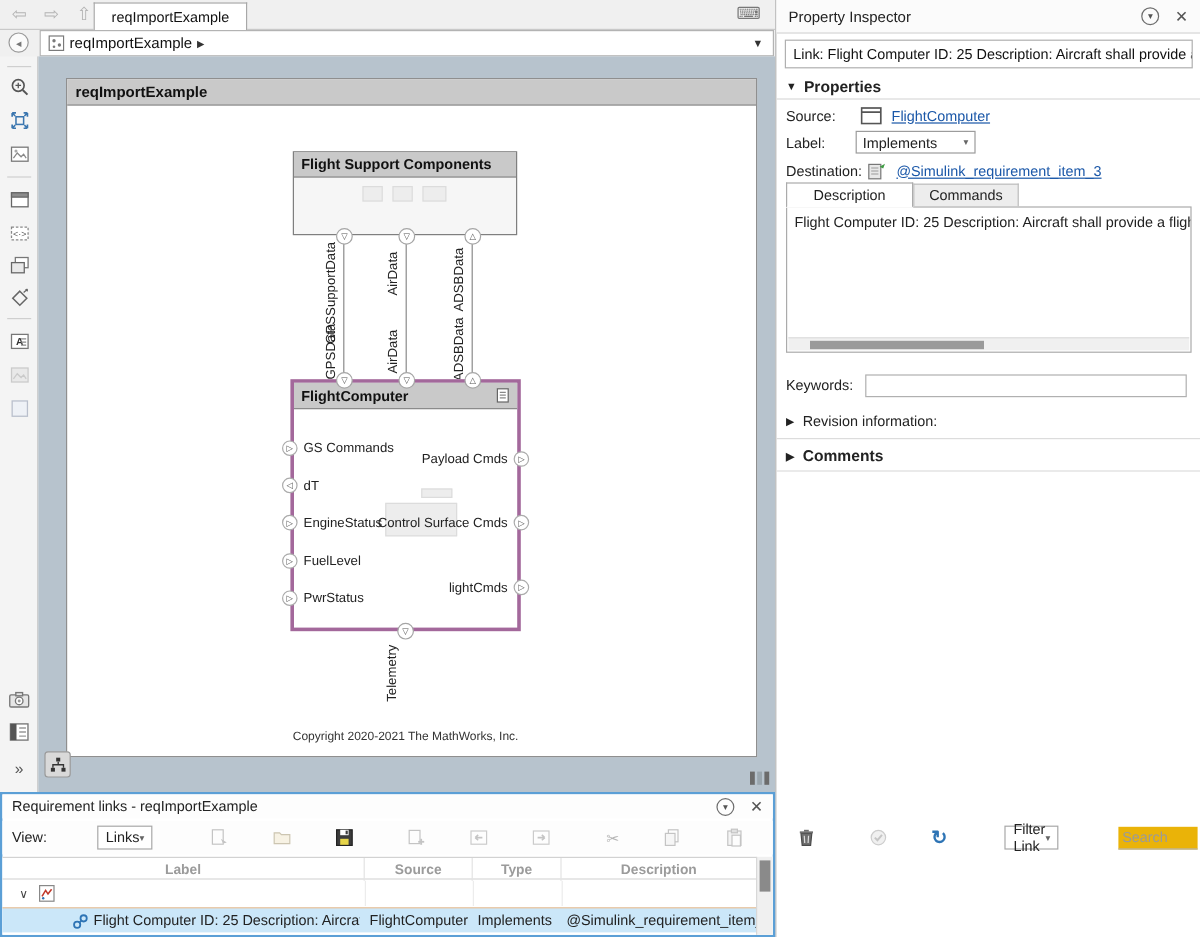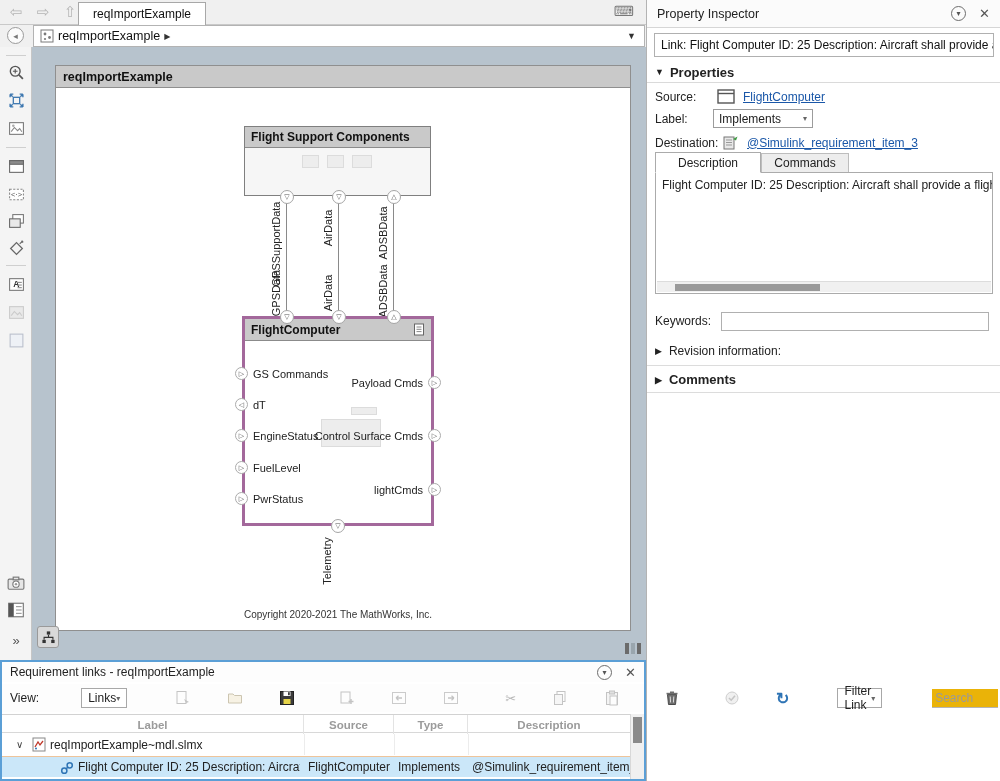--- a/index.html
+++ b/index.html
@@ -535,21 +535,20 @@
       <div class="hcell" style="left:466px; width:162px; border-right:none">Description</div>
     </div>
 
     <div class="rl-row" style="top:20px">
       <span class="chev-small" style="position:absolute; left:14px">∨</span>
       <svg class="abs" style="left:30px; top:3px" width="14" height="15" viewBox="0 0 14 15">
         <rect x="1" y="1" width="12" height="13" fill="#fff" stroke="#888"></rect>
           <polyline points="3,10 6,5 8,8 11,4" fill="none" stroke="#c0392b" stroke-width="1.3"></polyline>
           <circle cx="4" cy="11.5" r="1" fill="#2e74b5"></circle>
       </svg>
-      <span class="cell-abs" style="left:48px; width:250px">reqImportExample~mdl.slmx</span>
       <div class="rcell-div" style="left:302px"></div>
       <div class="rcell-div" style="left:392px"></div>
       <div class="rcell-div" style="left:466px"></div>
     </div>
 
     <div class="rl-row" id="rl-row2" style="top:42px">
       <svg class="abs" style="left:58px; top:4px" width="14" height="14" viewBox="0 0 14 14">
         <circle cx="4.3" cy="9.7" r="2.6" fill="none" stroke="#2e74b5" stroke-width="1.5"></circle>
           <circle cx="9.7" cy="4.3" r="2.6" fill="none" stroke="#2e74b5" stroke-width="1.5"></circle>
           <line x1="5.8" y1="8.2" x2="8.2" y2="5.8" stroke="#2e74b5" stroke-width="1.5"></line>

